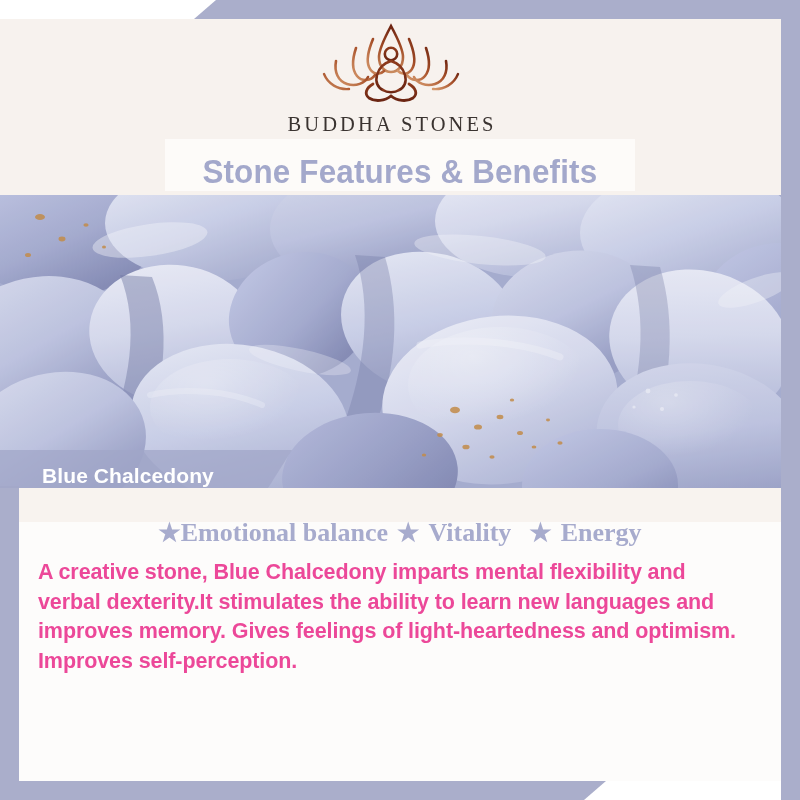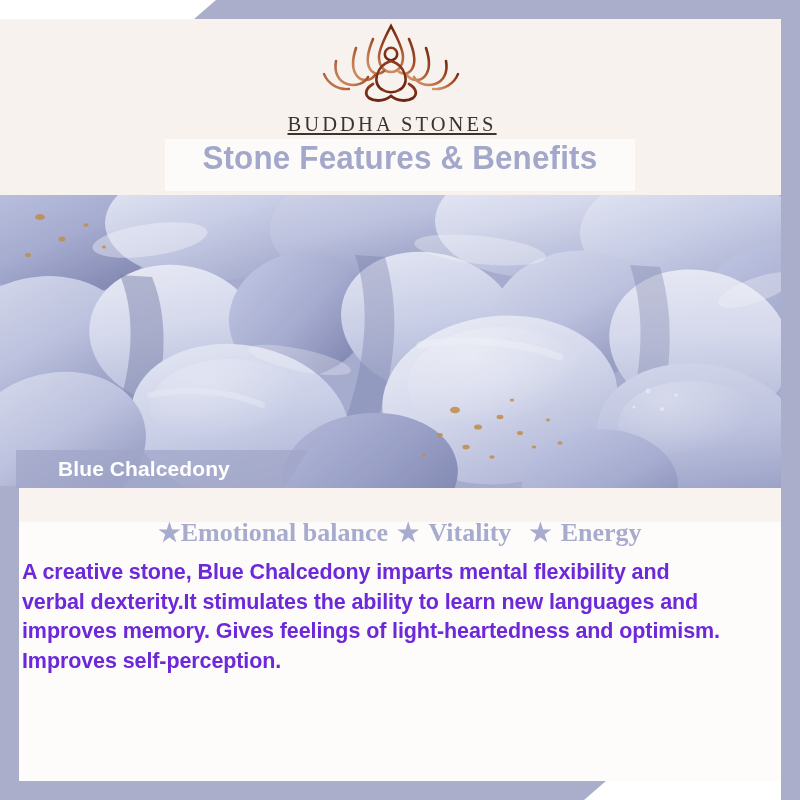--- a/index.html
+++ b/index.html
@@ -87,34 +87,33 @@
     height: 88px;
   }
   .brand-name {
     display: block;
     margin-top: 3px;
     font-family: "Liberation Serif", serif;
     font-size: 20.5px;
     letter-spacing: 3.1px;
     color: #3a3330;
     text-indent: 3.1px;
-    text-decoration: underline;
   }
 
   
   .title-plaque {
     position: absolute;
     left: 165px;
     top: 139px;
     width: 470px;
     height: 52px;
     background: #fdfbf9;
     z-index: 6;
     display: flex;
-    align-items: flex-start;
+    align-items: flex-end;
     justify-content: center;
   }
   .title-text {
     font-family: "Liberation Sans Narrow", "Liberation Sans", sans-serif;
     font-size: 33px;
     font-weight: bold;
     color: #a3a8cb;
     letter-spacing: 0.2px;
     transform: scaleX(0.95);
     white-space: nowrap;
@@ -129,29 +128,29 @@
     height: 293px;
     overflow: hidden;
     z-index: 2;
     background: #b9bfdd;
   }
   .photo svg { display: block; }
 
   
   .stone-ribbon {
     position: absolute;
-    left: 16px;
+    left: 0;
     top: 450px;
     width: 292px;
     height: 38px;
     background: rgba(160,166,200,0.74);
     clip-path: polygon(0 0, 292px 0, 268px 38px, 0 38px);
     z-index: 7;
     display: flex;
-    align-items: center;
+    align-items: flex-end;
   }
   .stone-ribbon-label {
     margin-left: 42px;
     font-family: "Liberation Sans Narrow", "Liberation Sans", sans-serif;
     font-size: 21px;
     font-weight: bold;
     color: #ffffff;
     letter-spacing: 0.1px;
     white-space: nowrap;
   }
@@ -187,29 +186,29 @@
     font-size: 26px;
     font-weight: bold;
     color: #a7abcd;
     white-space: nowrap;
   }
   .kw-star { font-size: 25px; letter-spacing: 0; }
   .kw-gap { display: inline-block; width: 9px; }
 
   .body-copy {
     position: absolute;
-    left: 22px;
+    left: 38px;
     top: 558px;
     width: 708px;
     z-index: 8;
     font-family: "Liberation Sans Narrow", "Liberation Sans", sans-serif;
     font-size: 21.5px;
     font-weight: bold;
     line-height: 29.5px;
-    color: #6d28d9;
+    color: #ec4899;
     letter-spacing: -0.1px;
     text-align: left;
   }
 </style>
 </head>
 <body>
 
 <div id="poster">
 
   <div class="card-head"></div>

